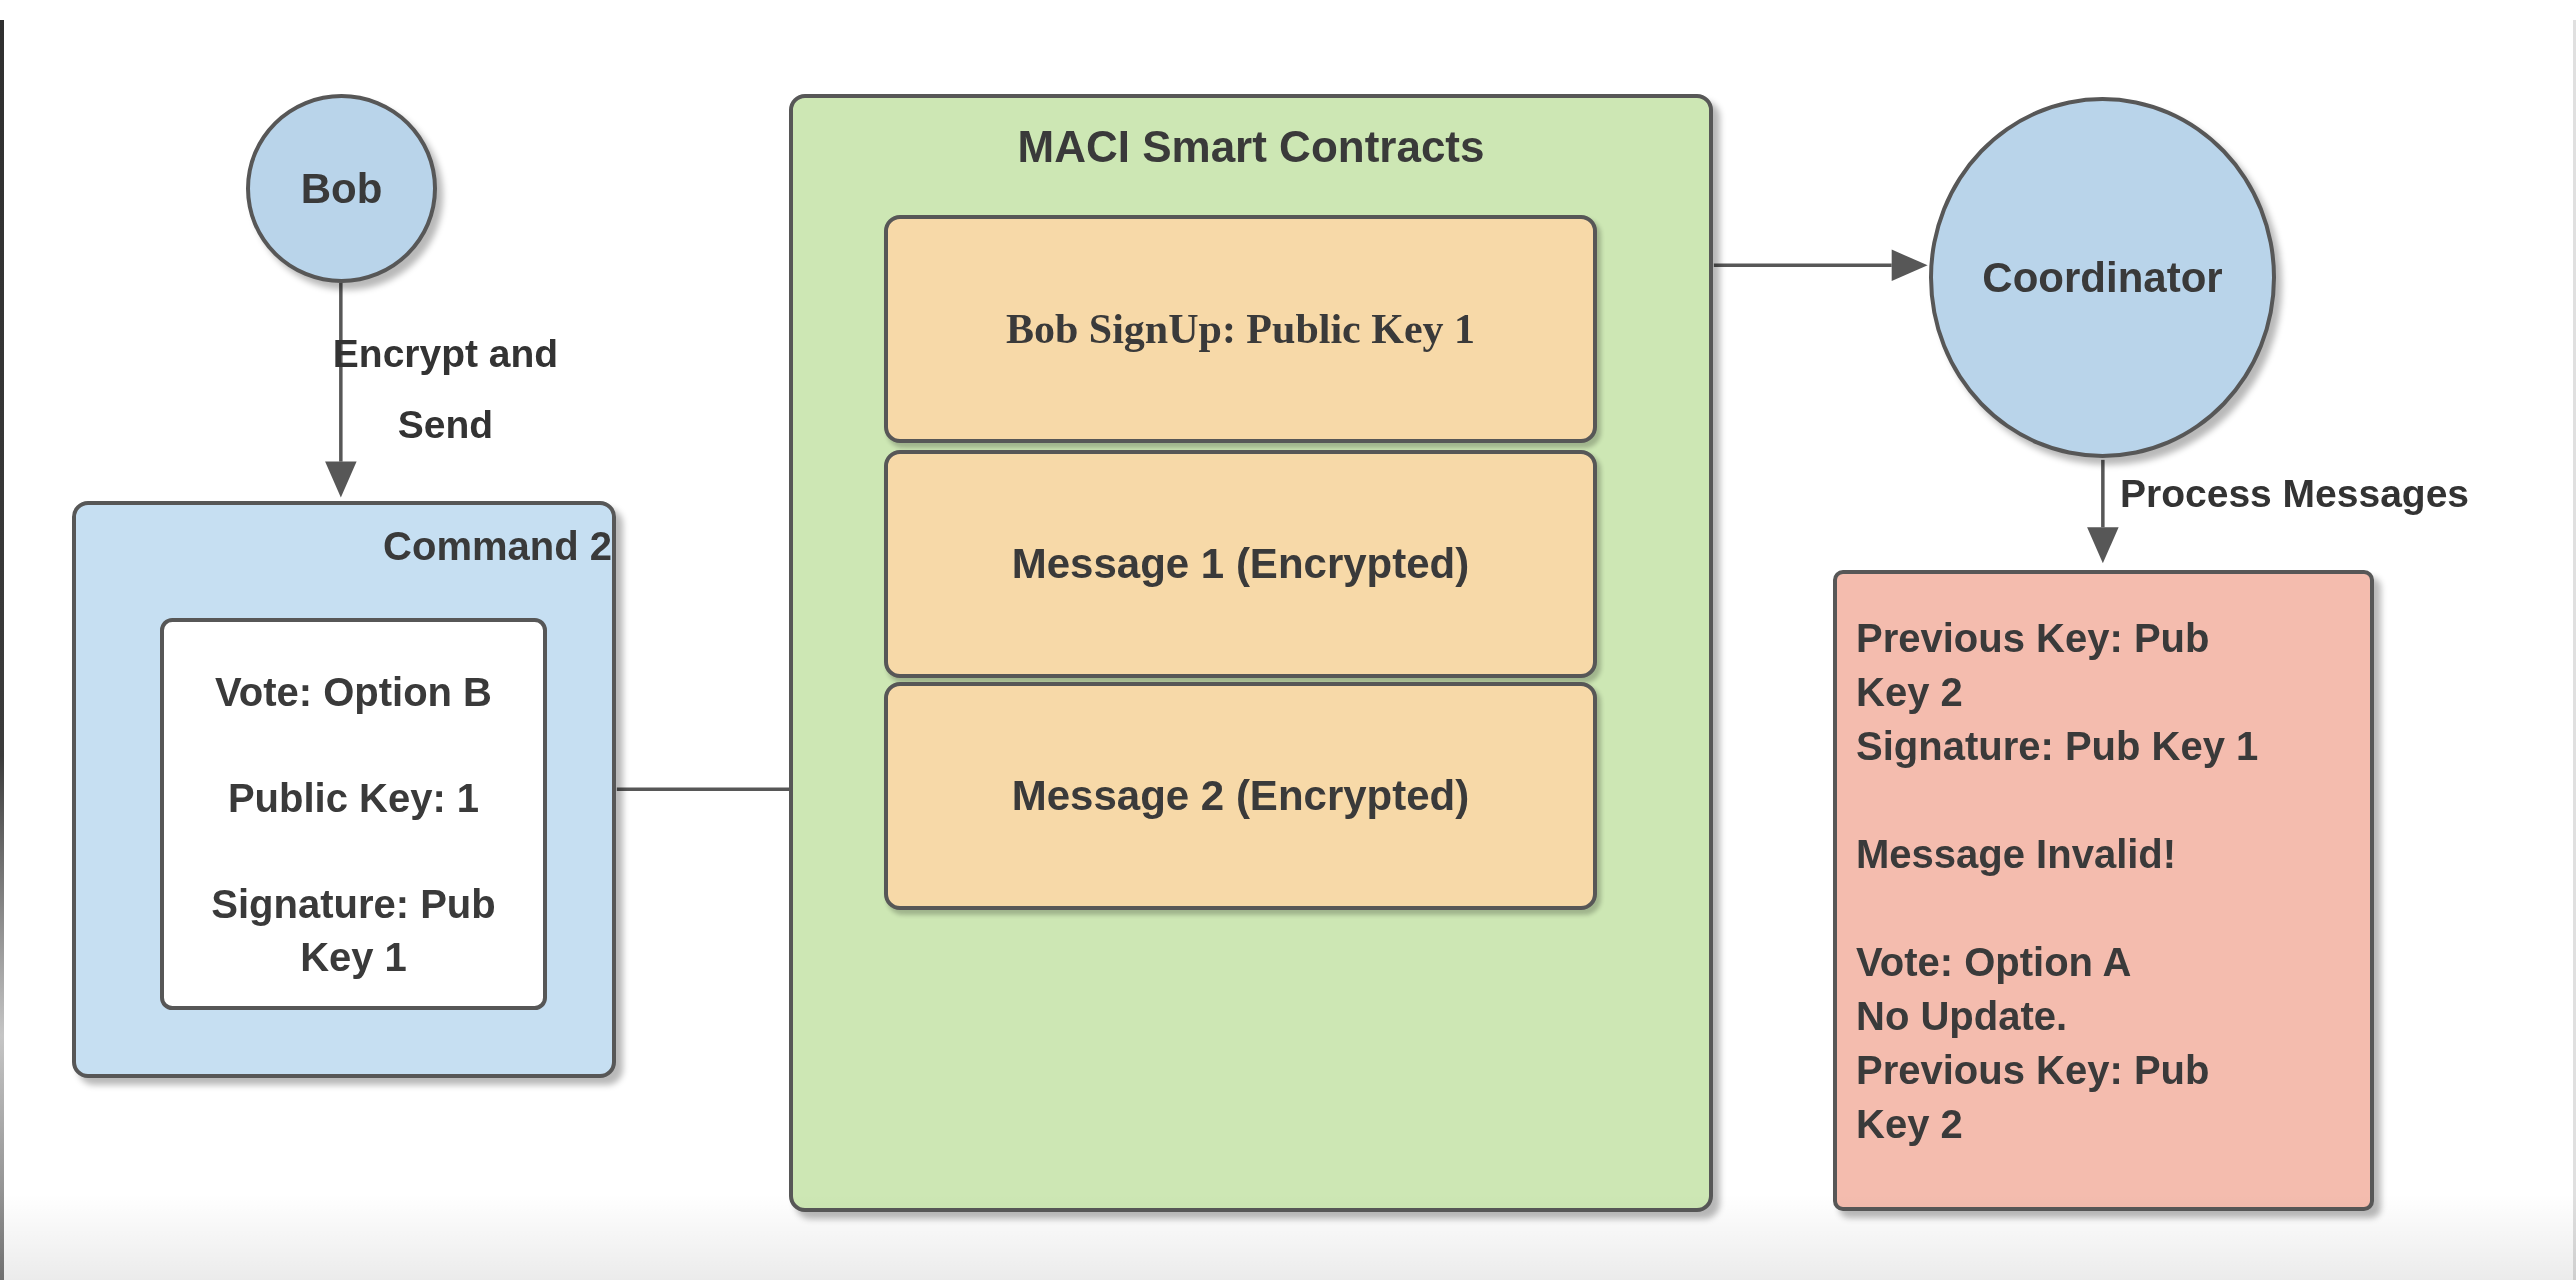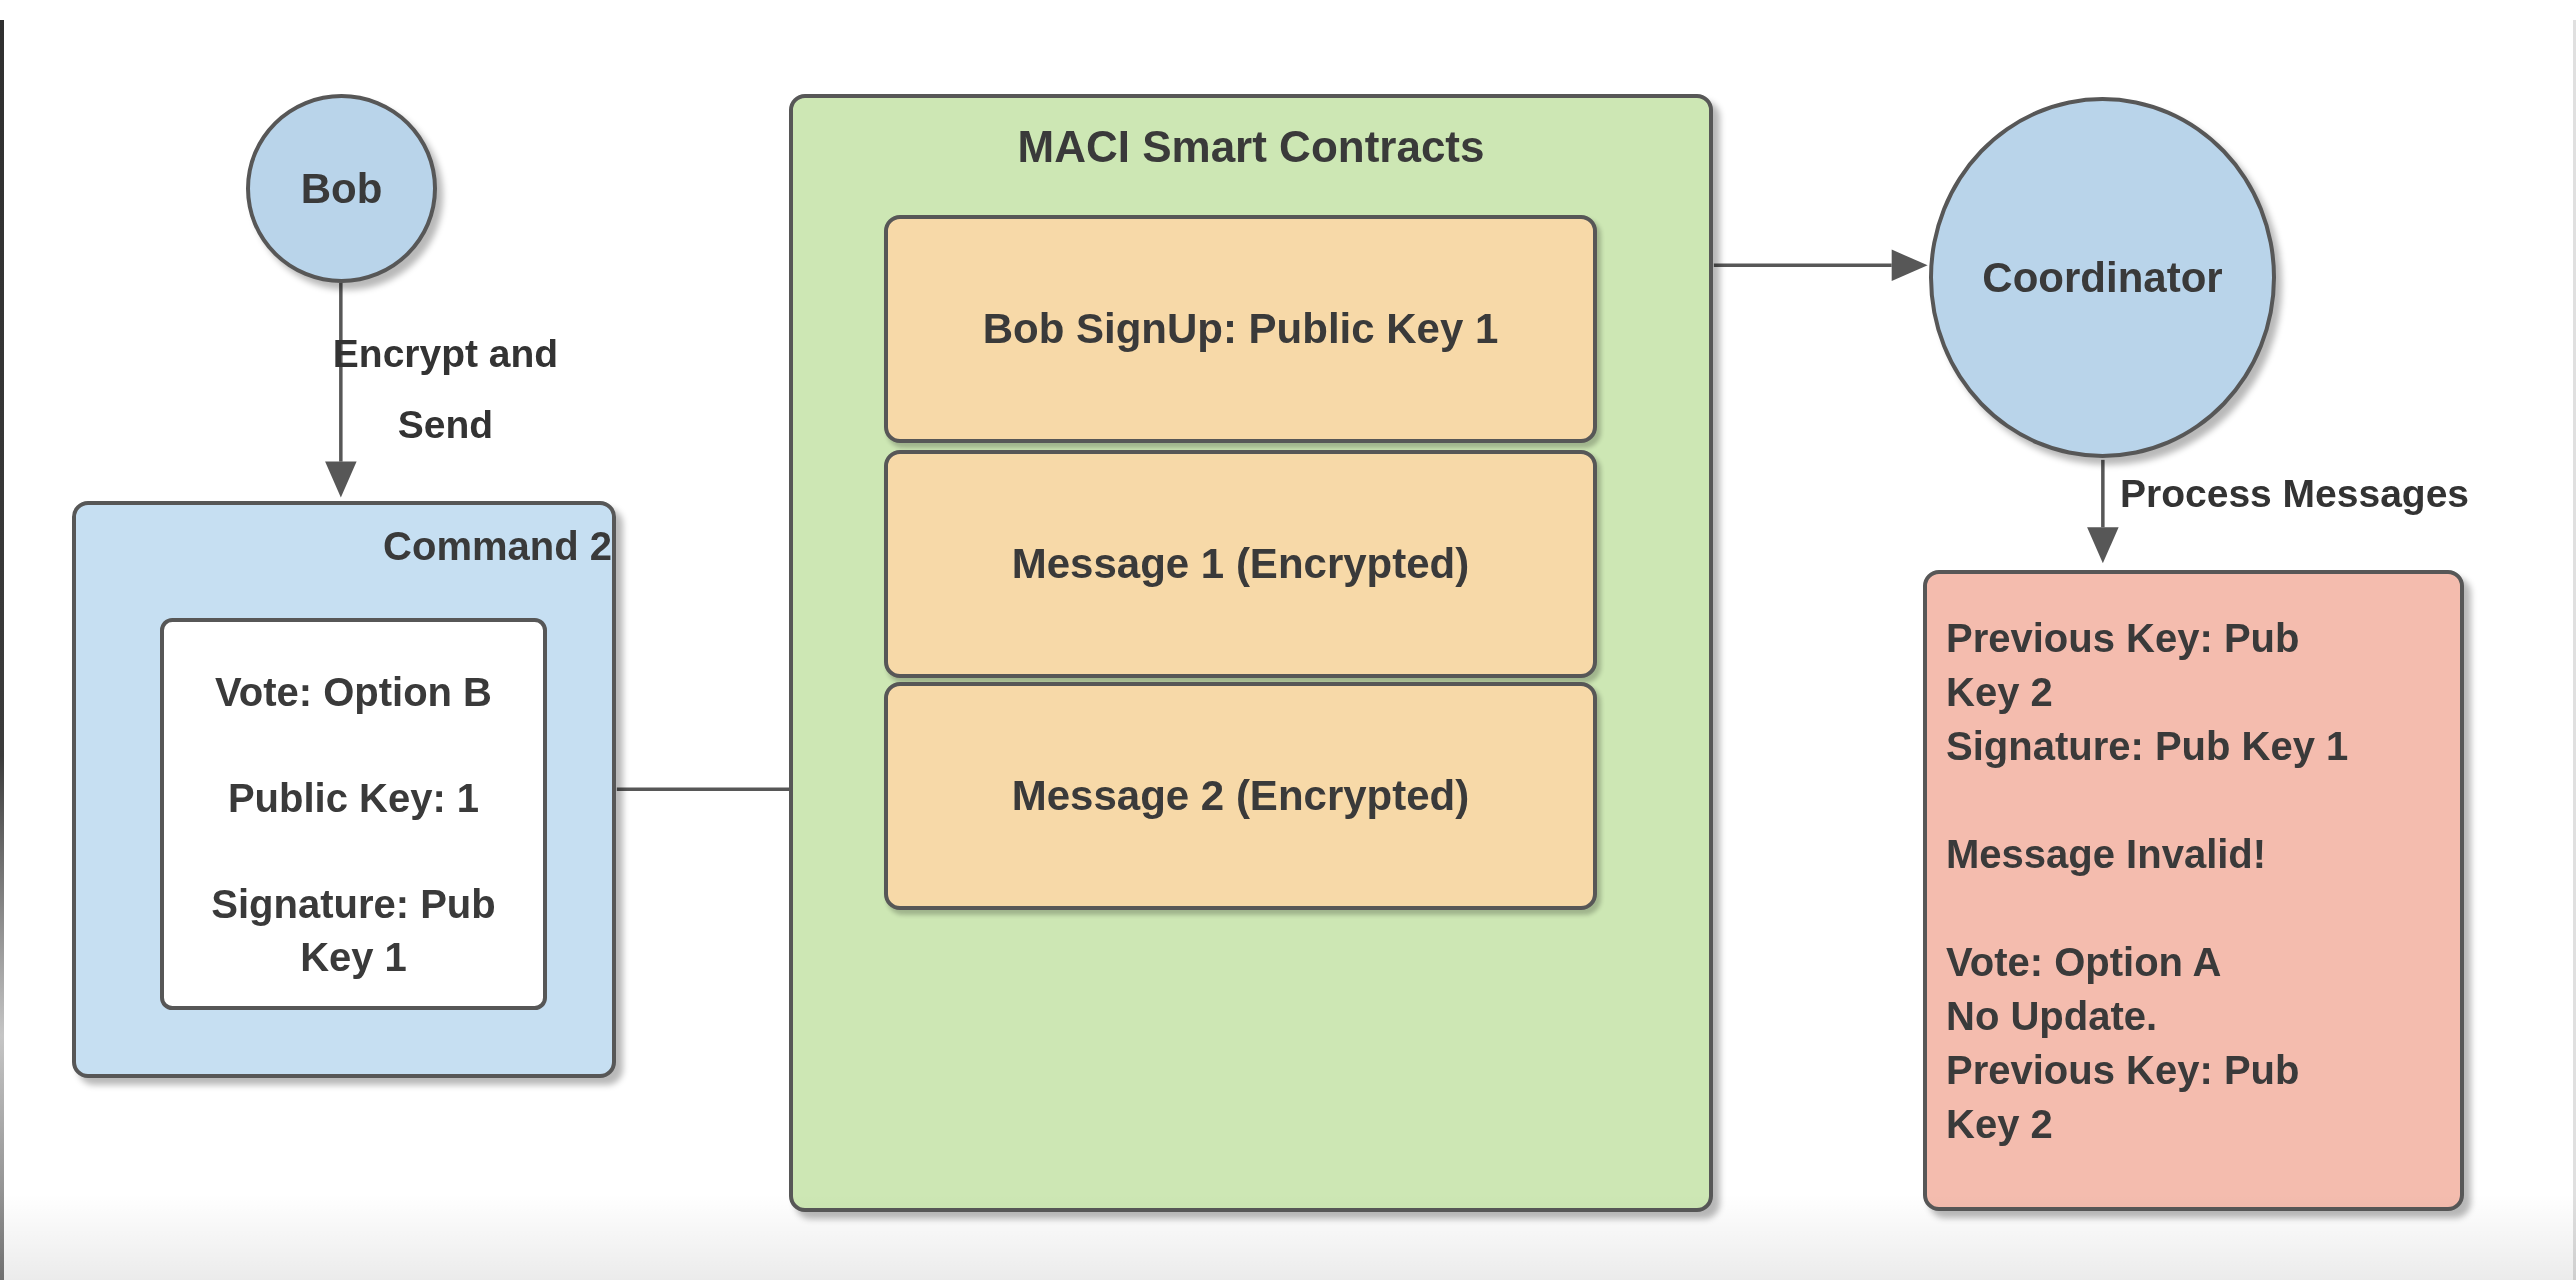--- a/index.html
+++ b/index.html
@@ -30,26 +30,26 @@
   .tline{font-size:40px;line-height:53px;min-height:53px;}
 
   .contracts-box{left:789px;top:74px;width:924px;height:1118px;background:#cde7b4;border-radius:16px;}
   .contracts-title{padding-top:24px;text-align:center;font-size:44px;}
   .entry{
     position:absolute;left:91px;width:713px;height:228px;box-sizing:border-box;
     background:#f7d9a8;border:4.4px solid #575757;border-radius:16px;
     display:flex;align-items:center;justify-content:center;font-size:42px;
     box-shadow:3.5px 4.4px 4.4px rgba(0,0,0,0.22);
   }
-  .entry-0{top:117px;}
+  .entry-0{top:117px;font-family:Liberation Serif, serif;}
   .entry-1{top:352px;}
   .entry-2{top:584px;}
 
   .result-box{
-    left:1923px;top:550px;width:541px;height:641px;background:#f4bcae;border-radius:16px;
+    left:1833px;top:550px;width:541px;height:641px;background:#f4bcae;border-radius:10px;
     padding:37px 88px 0 19px;box-sizing:border-box;
   }
   .rline{font-size:40px;line-height:54px;min-height:54px;}
 
   .bottom-fade{position:absolute;left:0;top:1174px;width:2576px;height:95px;
     background:linear-gradient(180deg,rgba(0,0,0,0) 0%,rgba(0,0,0,0.085) 100%);}
   .bottom-bar{position:absolute;left:0;top:1269px;width:2576px;height:12.3px;background:#0d0d0d;}
   .left-edge{position:absolute;left:0;top:0;width:3.5px;height:1269px;
     background:linear-gradient(180deg,rgba(25,25,25,0.9) 0%,rgba(25,25,25,0.85) 58%,rgba(25,25,25,0.25) 80%,rgba(25,25,25,0.6) 100%);}
   .right-edge{position:absolute;right:0;top:0;width:2.6px;height:1269px;background:rgba(0,0,0,0.12);}

